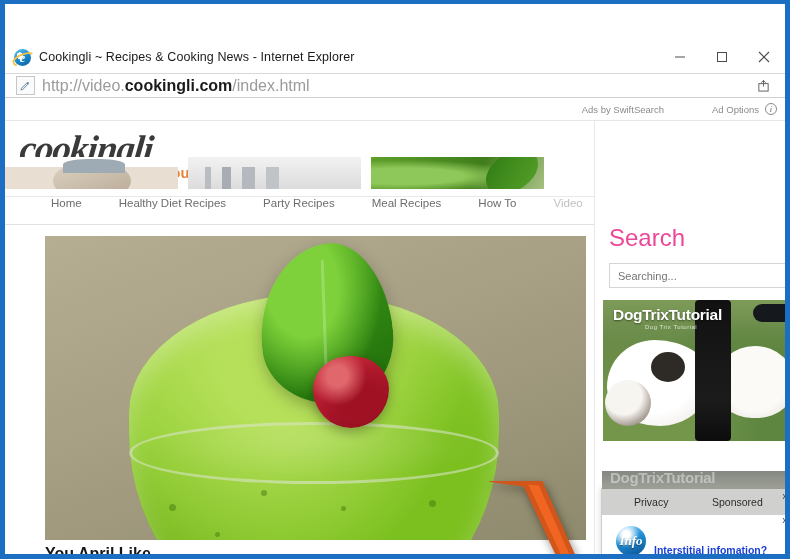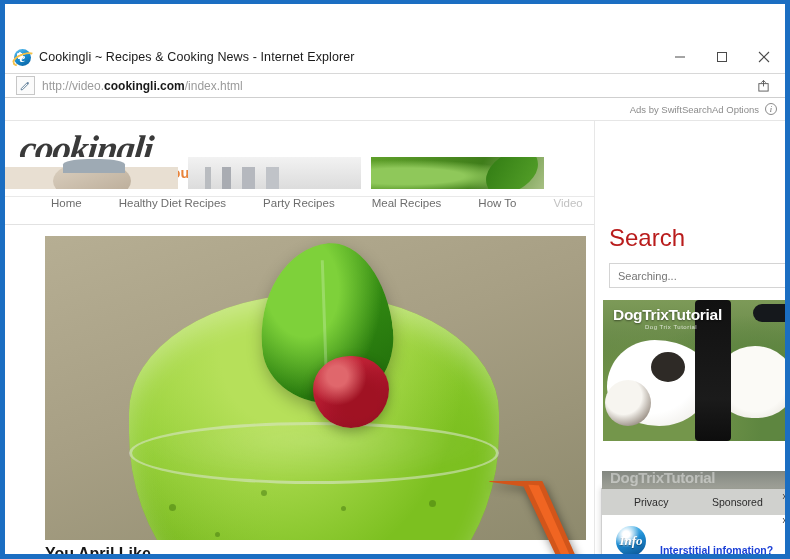--- a/index.html
+++ b/index.html
@@ -80,42 +80,42 @@
   }
   #addr-icon {
     width: 19px; height: 19px;
     border: 1px solid #c7c7c7;
     background: #fbfbfb;
     display: flex; align-items: center; justify-content: center;
     margin-left: 7px; margin-right: 7px;
     flex: 0 0 auto;
   }
   #addr-url {
-    font-size: 12px; color: #9b9b9b; white-space: nowrap;
+    font-size: 16px; color: #9b9b9b; white-space: nowrap;
     font-family: "Liberation Sans", sans-serif;
   }
   #addr-url b { color: #1a1a1a; font-weight: bold; }
   #addr-url .proto { color: #9b9b9b; }
   #share-btn {
     margin-left: auto; margin-right: 8px;
     width: 20px; height: 20px;
     display: flex; align-items: center; justify-content: center;
     color: #5a5a5a;
   }
 
   
   #adsbar {
     height: 23px;
     background: #ffffff;
     border-bottom: 1px solid #e6e6e6;
     display: flex; align-items: center; justify-content: flex-end;
     padding-right: 8px;
     font-size: 9.5px; color: #8b8b8b;
   }
-  #ads-by { }
+  #ads-by { margin-right: 48px; }
   #ad-options { margin-right: 6px; }
   .info-circle {
     width: 12px; height: 12px; border-radius: 50%;
     border: 1px solid #8b8b8b;
     font-size: 8.5px; font-family: "Liberation Serif", serif;
     font-style: italic; color: #6b6b6b;
     display: flex; align-items: center; justify-content: center;
     line-height: 1;
   }
 
@@ -268,21 +268,21 @@
   }
 
   
   #sidebar {
     position: absolute; left: 590px; top: 0;
     width: 200px; height: 475px;
     background: #ffffff;
   }
   #search-title {
     position: absolute; left: 14px; top: 103px;
-    font-size: 24px; color: #b91c1c; font-weight: normal;
+    font-size: 24px; color: #ec4899; font-weight: normal;
     font-family: "Liberation Sans", sans-serif;
   }
   #search-input {
     position: absolute; left: 14px; top: 142px;
     width: 196px; height: 25px;
     border: 1px solid #d4d4d4;
     background: #ffffff;
     font-size: 11px; color: #9a9a9a;
     padding: 0 8px;
     font-family: "Liberation Sans", sans-serif;
@@ -396,21 +396,21 @@
     display: flex; align-items: center; justify-content: center;
     flex: 0 0 auto;
   }
   #info-badge span {
     font-family: "Liberation Serif", serif;
     font-style: italic; font-weight: bold;
     font-size: 13px; color: #ffffff;
     text-shadow: 0 1px 1px rgba(0,0,0,0.4);
   }
   #inter-link {
-    margin-left: 14px;
+    margin-left: 8px;
     font-size: 10.5px; color: #1a3fd6;
     font-weight: bold; 
     white-space: nowrap;
   }
   .close-x {
     position: absolute;
     font-size: 9px; color: #3a3a3a;
     font-family: "Liberation Sans", sans-serif;
     line-height: 1;
   }

